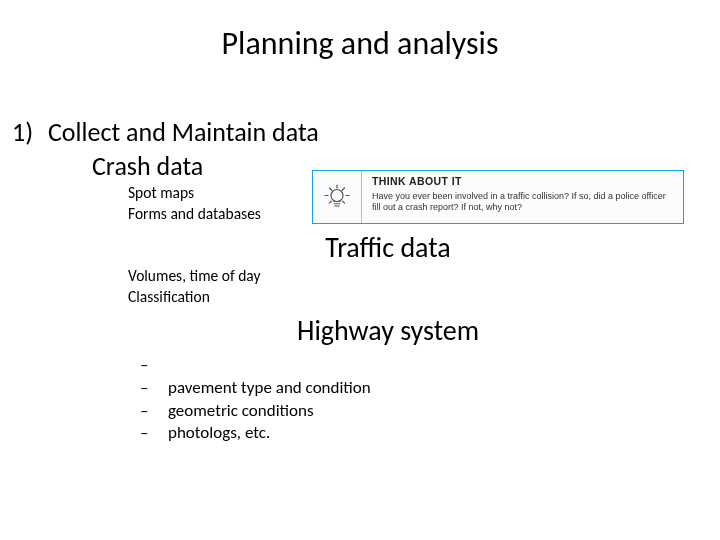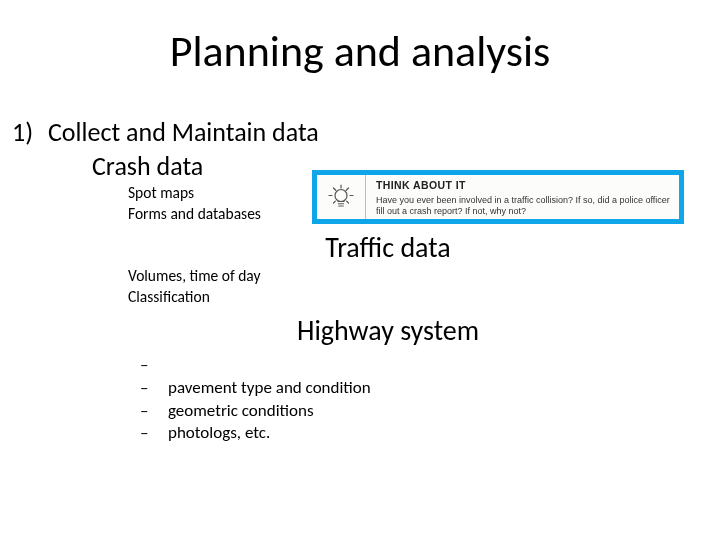--- a/index.html
+++ b/index.html
@@ -17,21 +17,21 @@
     width: 720px;
     height: 540px;
     box-sizing: border-box;
   }
   .title {
     position: absolute;
     top: 24px;
     left: 0;
     width: 100%;
     text-align: center;
-    font-size: 44px;
+    font-size: 32px;
     font-weight: 400;
   }
   .body {
     position: absolute;
     top: 116px;
     left: 12px;
     width: 672px;
   }
   .lvl1 {
     font-size: 26px;
@@ -77,21 +77,21 @@
     font-weight: 400;
   }
 
   
   .callout {
     position: absolute;
     top: 170px;
     left: 312px;
     width: 372px;
     height: 54px;
-    border: 5px solid #0ea5e9;
+    border: 1px solid #0ea5e9;
     background: #fcfcfb;
     box-sizing: border-box;
     display: flex;
     font-family: Arial, sans-serif;
   }
   .callout .icon-cell {
     width: 48px;
     display: flex;
     align-items: center;
     justify-content: center;

